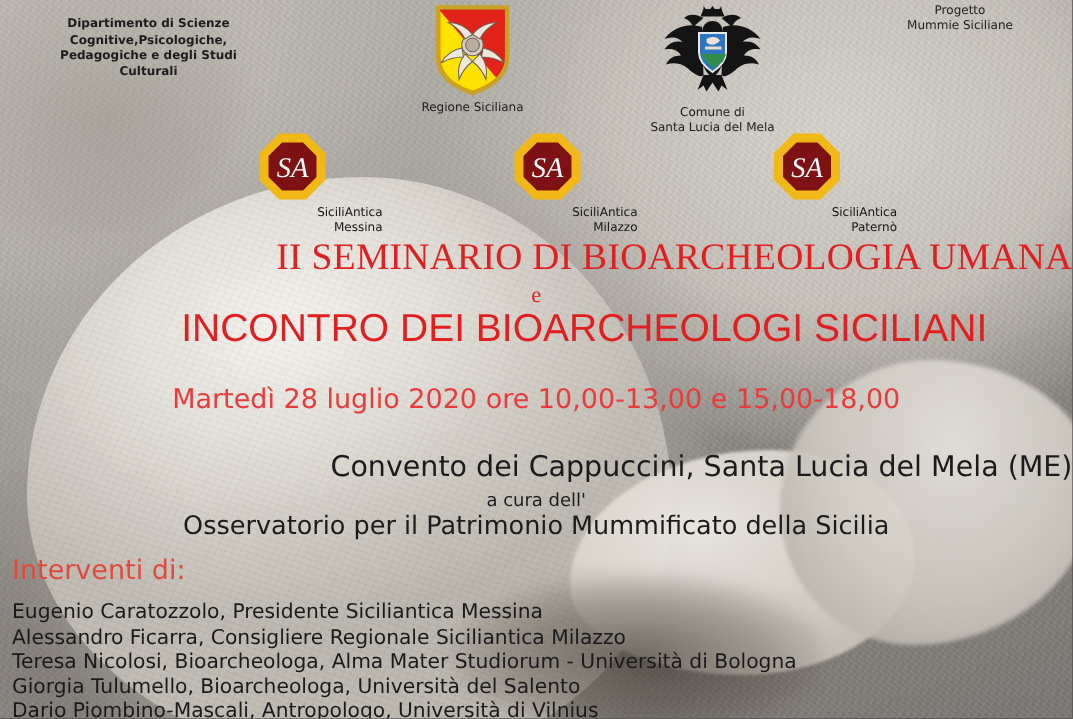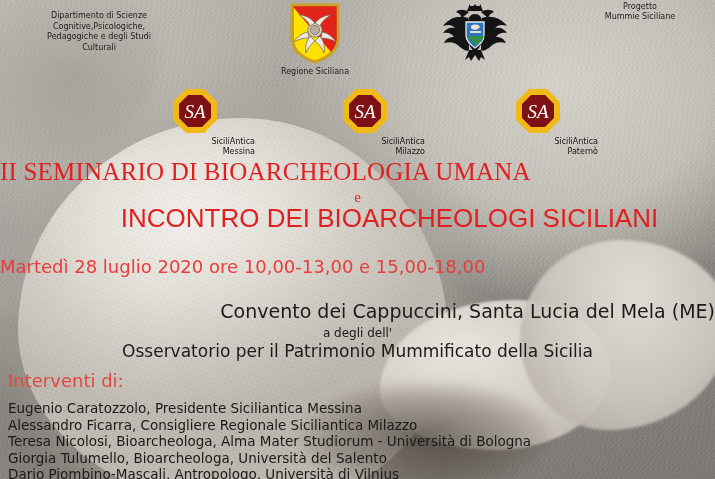--- a/index.html
+++ b/index.html
@@ -139,21 +139,21 @@
   .cl-s1 { color: #7d6aa6; }
   .cl-p  { color: #a65f8e; }
   .cl-e  { color: #b14a47; }
   .cl-c2 { color: #4f9d5d; }
   .cl-s2 { color: #57a86a; }
   .cospecs-sub {
     margin-top: 3px;
     font-size: 8px;
     line-height: 10.5px;
     color: #1c1c1c;
-    font-weight: 400;
+    font-weight: 700;
     white-space: pre-line;
     text-align: center;
   }
 
   
   #regione-block { left: 255px; top: 2px; width: 120px; }
   .shield-sicilia {
     width: 52px; height: 62px;
     margin: 0 auto 3px auto;
     position: relative;
@@ -187,21 +187,21 @@
     font-size: 8px;
     line-height: 10px;
     color: #151515;
     white-space: pre-line;
   }
 
   
   .title-1 {
     position: absolute;
     left: 0; top: 158px; width: 715px;
-    text-align: left;
+    text-align: right;
     font-family: "Liberation Serif", "DejaVu Serif", serif;
     font-size: 25px;
     font-weight: 400;
     color: #e02020;
     letter-spacing: .2px;
     white-space: nowrap;
   }
   .title-e {
     position: absolute;
     left: 0; top: 189px; width: 715px;
@@ -218,21 +218,21 @@
     font-size: 26px;
     font-weight: 400;
     color: #e02020;
     letter-spacing: 0px;
     white-space: nowrap;
     margin-left: 32px;
   }
   .date-line {
     position: absolute;
     left: 0; top: 256px; width: 715px;
-    text-align: left;
+    text-align: center;
     font-family: "DejaVu Sans", sans-serif;
     font-size: 18px;
     color: #e83c3c;
     white-space: nowrap;
   }
   .venue-1 {
     position: absolute;
     left: 0; top: 300px; width: 715px;
     text-align: right;
     font-family: "DejaVu Sans", sans-serif;
@@ -344,20 +344,22 @@
 
             <path d="M30 48 l-4 10 l4 -3 l2 4 l4 -6 l4 6 l2 -4 l4 3 l-4 -10 z"></path>
           </g>
 
           <path d="M27 20 h18 v13 c0 7 -6 11 -9 13 c-3 -2 -9 -6 -9 -13 z" fill="#2f74c0" stroke="#e9e9e9" stroke-width="1.3"></path>
           <path d="M28 34 c4 6 8 8 9 10 c1 -2 3 -3 6 -5 l2 -5 z" fill="#2f8f4a"></path>
           <path d="M32 24 c3 -2 7 -2 9 1 c-2 3 -7 4 -9 1 z" fill="#f0e2d6"></path>
           <path d="M31 29 h11 v2 h-11 z" fill="#e7dbcd"></path>
         </svg>
       </div>
+      <div class="logo-caption">Comune di
+Santa Lucia del Mela</div>
     </div>
 
     <div class="logo-block" id="mummie-block">
       <div class="logo-caption">Progetto
 Mummie Siciliane</div>
     </div>
   </div>
 
   <div class="sa-block" id="sa-messina">
     <div class="sa-oct">
@@ -395,21 +397,21 @@
 Paternò</div>
   </div>
 
   <div class="title-1">II SEMINARIO DI BIOARCHEOLOGIA UMANA</div>
   <div class="title-e">e</div>
   <div class="title-2">INCONTRO DEI BIOARCHEOLOGI SICILIANI</div>
 
   <div class="date-line">Martedì 28 luglio 2020 ore 10,00-13,00 e 15,00-18,00</div>
 
   <div class="venue-1">Convento dei Cappuccini, Santa Lucia del Mela (ME)</div>
-  <div class="venue-2">a degli dell'</div>
+  <div class="venue-2">a cura dell'</div>
   <div class="venue-3">Osservatorio per il Patrimonio Mummificato della Sicilia</div>
 
   <div class="interventi-label">Interventi di:</div>
 
   <div class="speakers">
     <div class="speaker-line">Eugenio Caratozzolo, Presidente Siciliantica Messina</div>
     <div class="speaker-line">Alessandro Ficarra, Consigliere Regionale Siciliantica Milazzo</div>
     <div class="speaker-line">Teresa Nicolosi, Bioarcheologa, Alma Mater Studiorum - Università di Bologna</div>
     <div class="speaker-line">Giorgia Tulumello, Bioarcheologa, Università del Salento</div>
     <div class="speaker-line">Dario Piombino-Mascali, Antropologo, Università di Vilnius</div>

